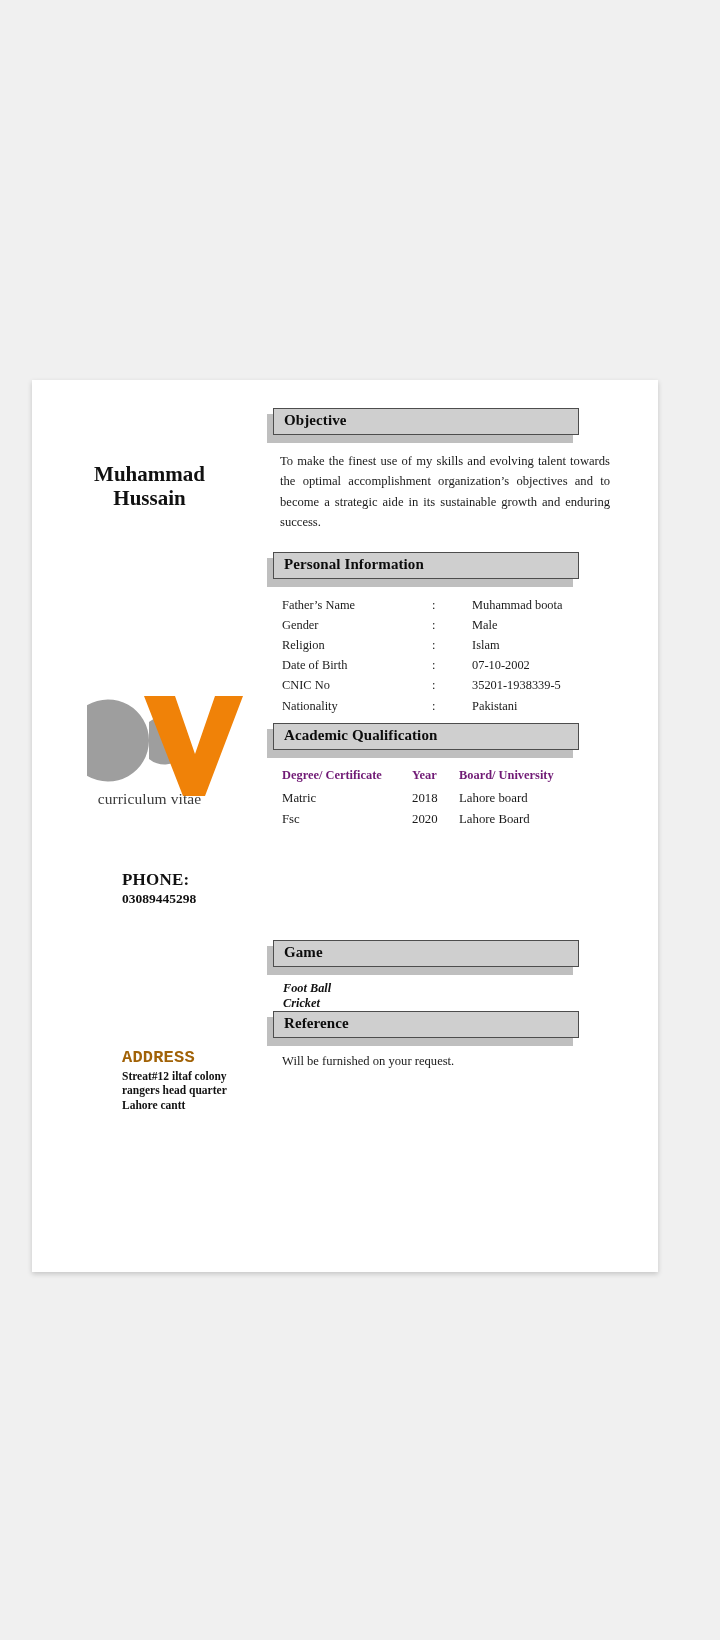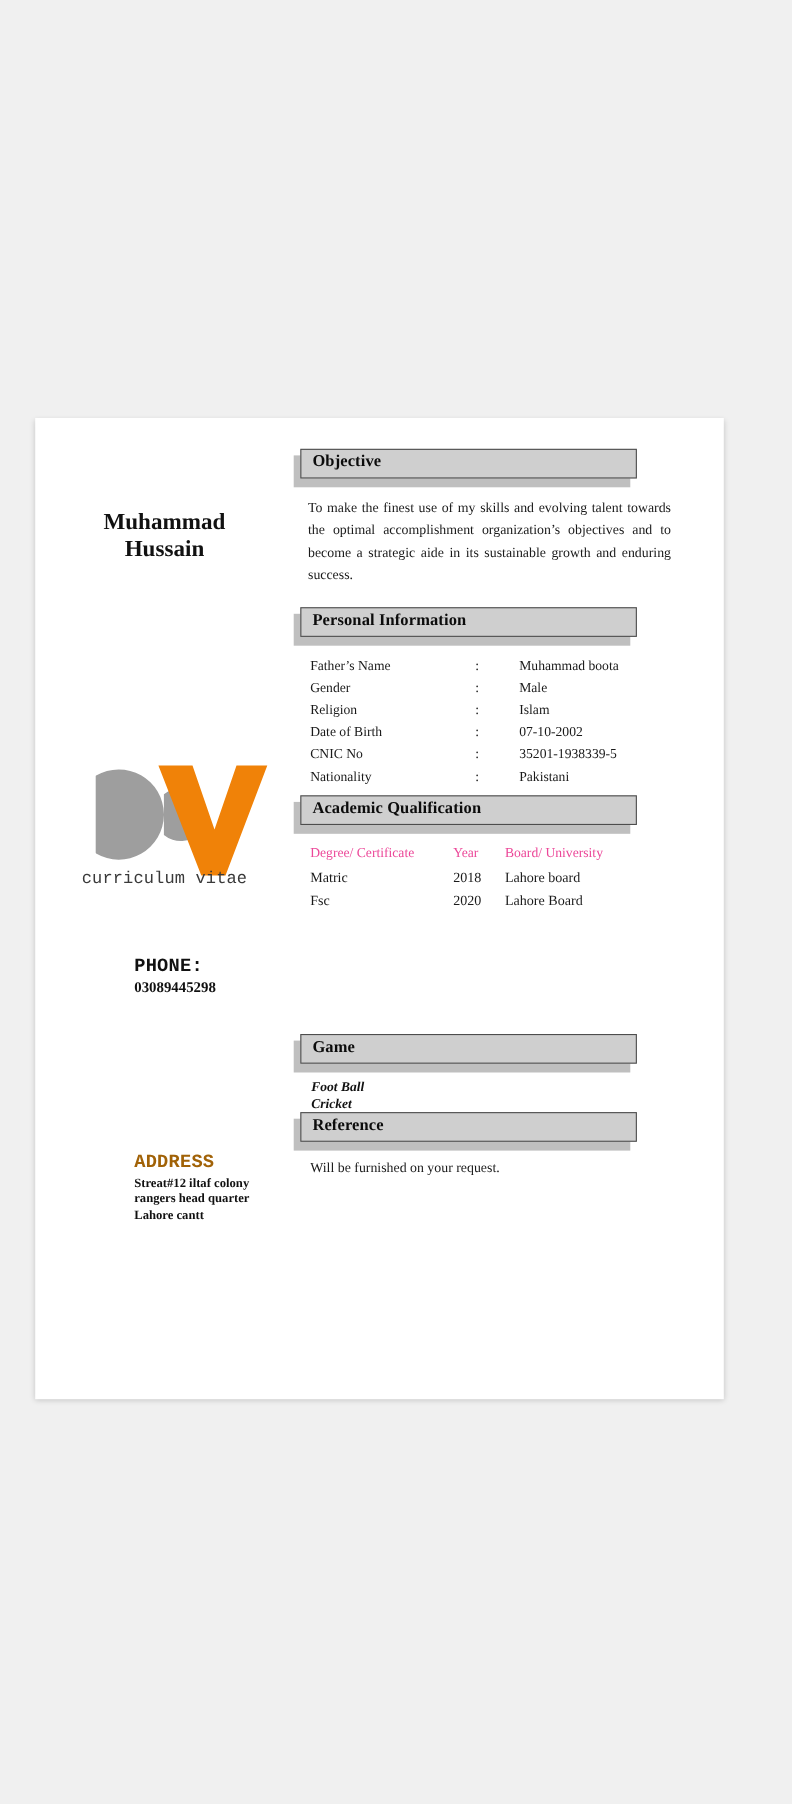--- a/index.html
+++ b/index.html
@@ -58,32 +58,32 @@
     width: 160px;
     height: 125px;
   }
   .logo-svg { display:block; }
   .logo-caption {
     position: absolute;
     left: 0px;
     top: 410px;
     width: 235px;
     text-align: center;
-    font-family: Liberation Mono, monospace;
+    font-family: Liberation Serif, serif;
     font-size: 15.5px;
     color: #3a3a3a;
     letter-spacing: 0.1px;
   }
   .phone-block {
     position: absolute;
     left: 90px;
     top: 490px;
   }
   .phone-label {
-    font-family: Liberation Mono, monospace;
+    font-family: Liberation Serif, serif;
     font-weight: bold;
     font-size: 17px;
     color: #111;
     letter-spacing: 0.2px;
   }
   .phone-value {
     font-family: "Liberation Serif", serif;
     font-weight: bold;
     font-size: 13.5px;
     color: #111;
@@ -187,22 +187,22 @@
   .pi-colon { width: 40px; }
   .pi-value { padding-left: 2px; }
   
   .aq-table {
     margin-left: 15px;
     border-collapse: collapse;
   }
   .aq-table th {
     font-family: "Liberation Serif", serif;
     font-size: 12.4px;
-    font-weight: normal;
-    color: #ec4899;
+    font-weight: bold;
+    color: #701a75;
     text-align: left;
     padding: 2px 0 5px 0;
   }
   .aq-table td {
     font-family: "Liberation Serif", serif;
     font-size: 12.8px;
     color: #1a1a1a;
     padding: 3px 0;
     font-weight: 500;
   }

